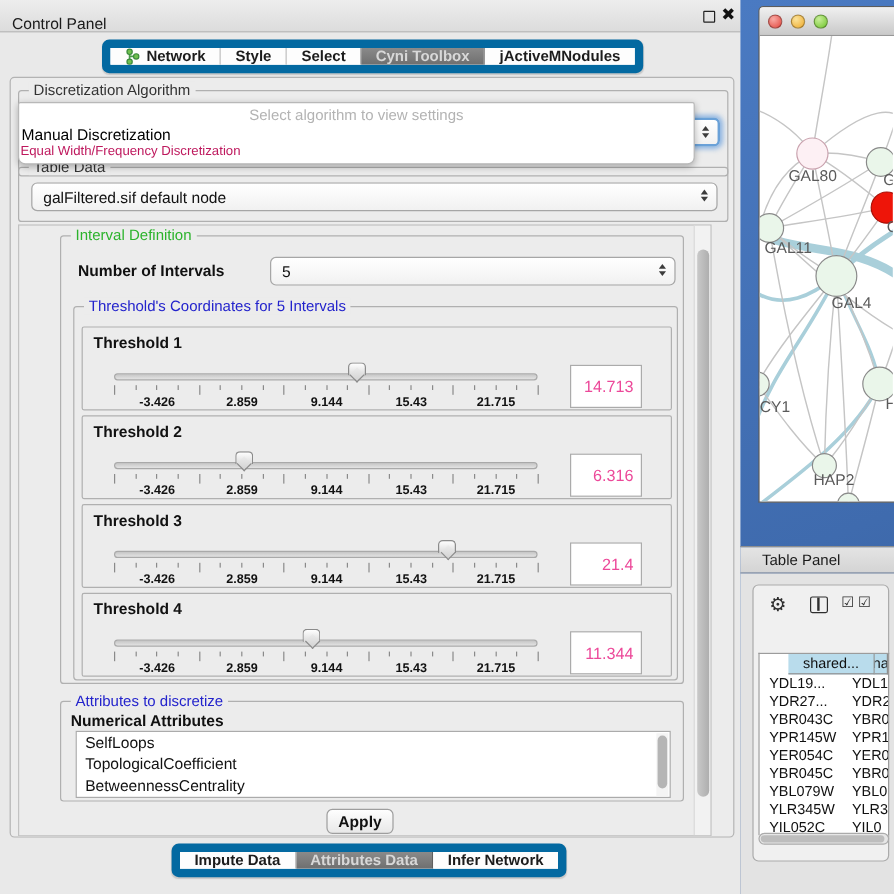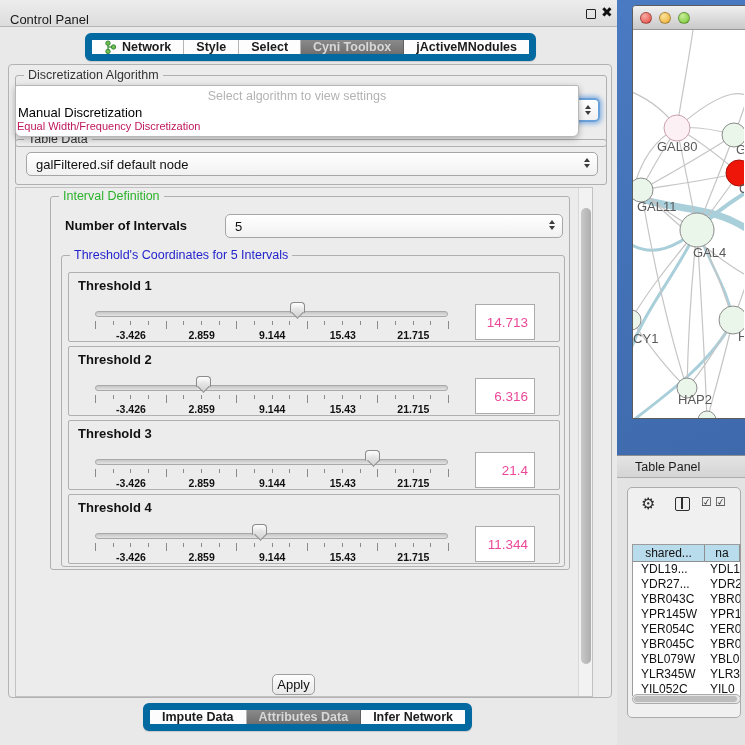--- a/index.html
+++ b/index.html
@@ -95,24 +95,24 @@
   
   #attr-group { left:34px; top:396px; width:520px; height:84px; }
   #attr-sub { position:absolute; left:8px; top:8px; font-size:13px; font-weight:bold; color:#111; }
   #attr-list { position:absolute; left:12px; top:24px; width:496px; height:56px;
     background:#fff; border:1px solid #ababab; overflow:hidden; }
   .attr-item { padding-left:7px; font-size:13px; color:#111; line-height:18px; }
   #attr-sb { position:absolute; right:1px; top:1px; width:10px; height:53px; background:#f4f4f4; }
   #attr-sb i { position:absolute; left:1px; top:2px; width:8px; height:44px;
     background:#b5b5b5; border-radius:4px; }
 
-  #apply-btn { position:absolute; left:256px; top:486px; width:43px; height:21px;
+  #apply-btn { position:absolute; left:256px; top:486px; width:56px; height:21px;
     background:linear-gradient(#fefefe,#e8e8e8); border:1px solid #9e9e9e;
     border-radius:5px; font-size:13px; color:#111; display:flex;
-    align-items:center; justify-content:center; }
+    align-items:center; justify-content:center;font-weight:bold; }
 
   
   #desktop { left:617px; top:0; width:128px; height:745px;
     background:linear-gradient(160deg,#4a7ac2 0%,#3f6bae 60%,#36598f 100%); }
   #net-window { position:absolute; left:15px; top:5px; width:128px; height:414px;
     background:#fff; border:1px solid #5c5c5c; border-radius:4px 4px 0 0; overflow:hidden; }
   #net-titlebar { position:absolute; left:0; top:0; width:113px; height:24px;
     background:linear-gradient(#f0f0f0,#c9c9c9); border-bottom:1px solid #979797; }
   .light { position:absolute; top:6px; width:12px; height:12px; border-radius:50%;
     border:1px solid rgba(0,0,0,.3); }
@@ -133,21 +133,21 @@
     border:1.6px solid #2e2e2e; border-radius:2px; }
   #tp-cols i { position:absolute; left:5.4px; top:0; width:1.6px; height:11px; background:#2e2e2e; }
   .tp-check { position:absolute; top:7px; font-size:12px; color:#2e2e2e; }
   #tp-check1 { left:73px; } #tp-check2 { left:87px; }
   #tp-table { position:absolute; left:4px; top:56px; width:109px; height:152px;
     background:#fff; border:1px solid #9c9c9c; border-bottom:none; overflow:hidden; }
   .th-row { display:flex; height:17px; }
   .th { background:#b9dcec; border-right:1px solid #8f8f8f; border-bottom:1px solid #8f8f8f;
     font-size:12px; color:#111; display:flex; align-items:center; justify-content:center;
     overflow:hidden; white-space:nowrap; }
-  .th.c1 { width:72px; } .th.c2 { flex:1; }
+  .th.c1 { width:72px;margin-left:24px; } .th.c2 { flex:1; }
   .trow { display:flex; height:15px; }
   .td { font-size:12px; color:#111; white-space:nowrap; overflow:hidden; }
   .td.c1 { width:72px; padding-left:8px; } .td.c2 { flex:1; padding-left:5px; }
   #tp-hscroll { position:absolute; left:4px; top:206px; width:109px; height:10px;
     background:#e6e6e6; border:1px solid #ababab; border-radius:5px; }
   #tp-hscroll i { position:absolute; left:1px; top:1px; width:103px; height:6px;
     background:#bdbdbd; border-radius:4px; }
 </style>
 </head>
 <body>
@@ -383,20 +383,32 @@
                 </div>
                 <div class="thumb" style="left: 183.408px;">
                   <i></i>
                 </div>
                 <div class="val-box">11.344</div>
               </div>
             </div>
         </div>
       </div>
 
+      <div class="group" id="attr-group">
+        <span class="gtitle t-blue">Attributes to discretize</span>
+        <span id="attr-sub">Numerical Attributes</span>
+        <div id="attr-list">
+          <div class="attr-item">SelfLoops</div>
+          <div class="attr-item">TopologicalCoefficient</div>
+          <div class="attr-item">BetweennessCentrality</div>
+          <div id="attr-sb">
+              <i></i>
+            </div>
+        </div>
+      </div>
 
       <div id="apply-btn">Apply</div>
 
       <div id="v-scrollbar">
           <div id="v-thumb"></div>
         </div>
     </div>
 
   </div>
 

